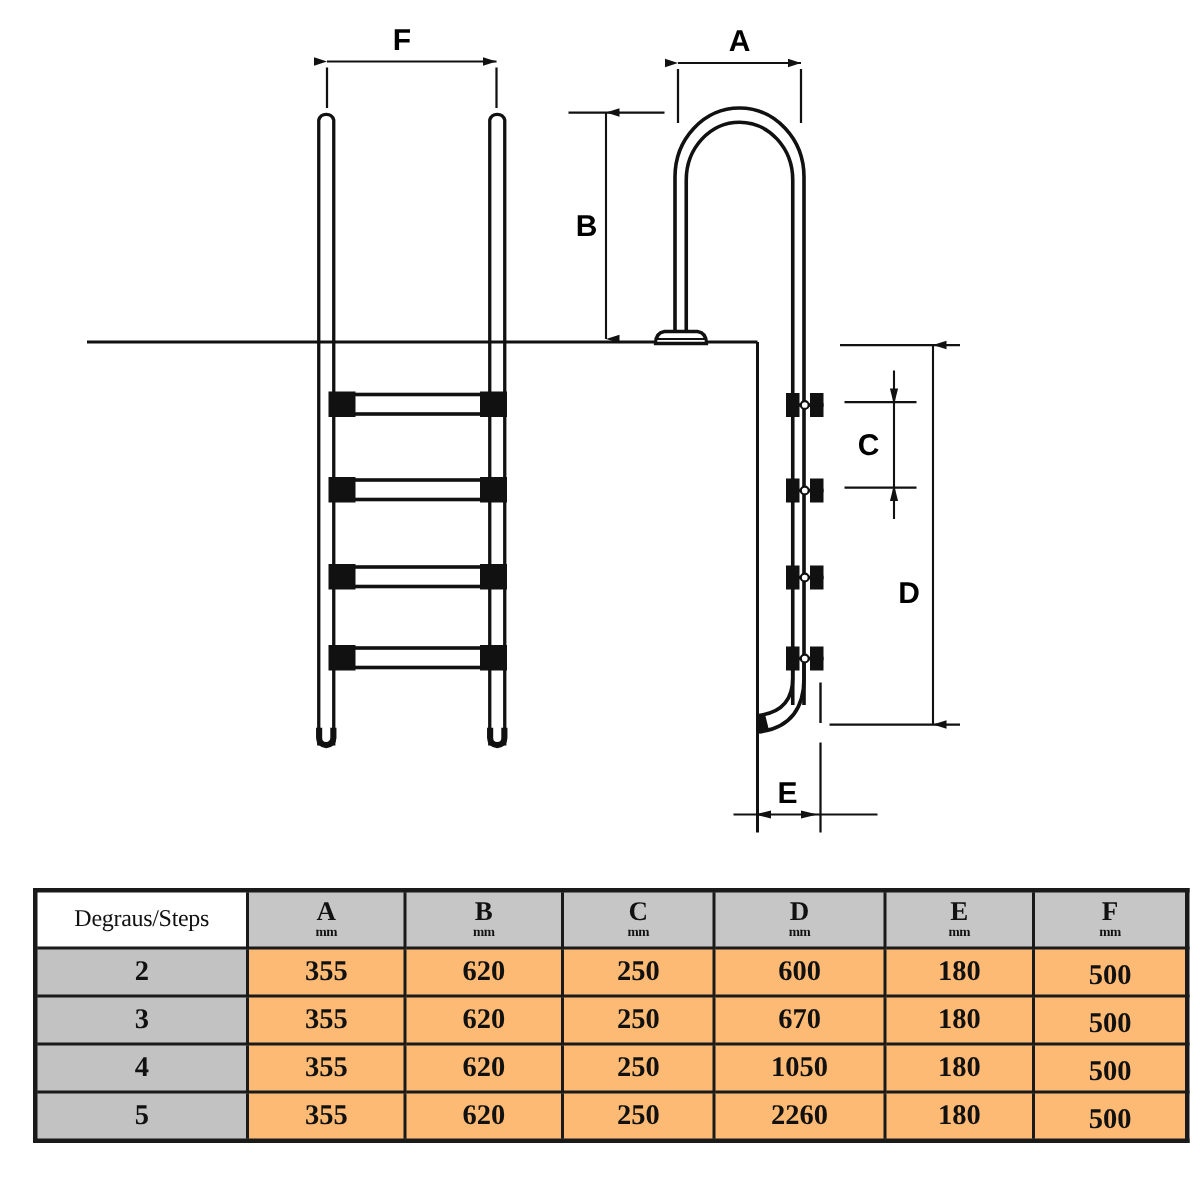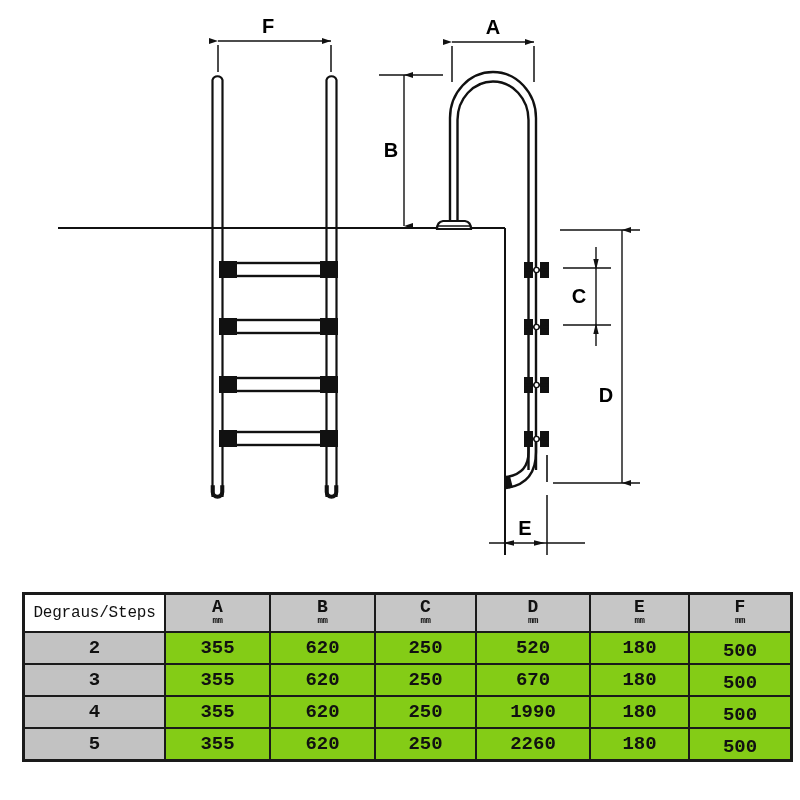--- a/index.html
+++ b/index.html
@@ -47,21 +47,21 @@
   table.spec-table {
     border-collapse: collapse;
     width: 753px;
     table-layout: fixed;
     border: 3px solid #1a1a1a;
     background: #ffffff;
   }
   table.spec-table td, table.spec-table th {
     border: 2px solid #1a1a1a;
     text-align: center;
-    font-family: Liberation Mono, monospace;
+    font-family: Liberation Serif, serif;
     font-weight: bold;
     color: #111111;
     padding: 0;
   }
   thead th {
     background: #c6c6c6;
     height: 36px;
     vertical-align: middle;
   }
   thead th.first-head {
@@ -79,21 +79,21 @@
   .head-unit {
     display: block;
     font-size: 9px;
     font-weight: bold;
     line-height: 11px;
     letter-spacing: -0.3px;
   }
   tbody td {
     height: 29px;
     font-size: 19px;
-    background: #84cc16;
+    background: #fdba74;
     vertical-align: middle;
   }
   tbody td.steps-cell {
     background: #c2c2c2;
   }
   tbody td.lower-val {
     vertical-align: bottom;
     padding-bottom: 1px;
   }
 </style>
@@ -290,39 +290,39 @@
             <span class="head-unit">mm</span>
           </th>
         </tr>
       </thead>
       <tbody>
         <tr>
           <td class="steps-cell">2</td>
           <td>355</td>
           <td>620</td>
           <td>250</td>
-          <td>520</td>
+          <td>600</td>
           <td>180</td>
           <td class="lower-val">500</td>
         </tr>
         <tr>
           <td class="steps-cell">3</td>
           <td>355</td>
           <td>620</td>
           <td>250</td>
           <td>670</td>
           <td>180</td>
           <td class="lower-val">500</td>
         </tr>
         <tr>
           <td class="steps-cell">4</td>
           <td>355</td>
           <td>620</td>
           <td>250</td>
-          <td>1990</td>
+          <td>1050</td>
           <td>180</td>
           <td class="lower-val">500</td>
         </tr>
         <tr>
           <td class="steps-cell">5</td>
           <td>355</td>
           <td>620</td>
           <td>250</td>
           <td>2260</td>
           <td>180</td>

